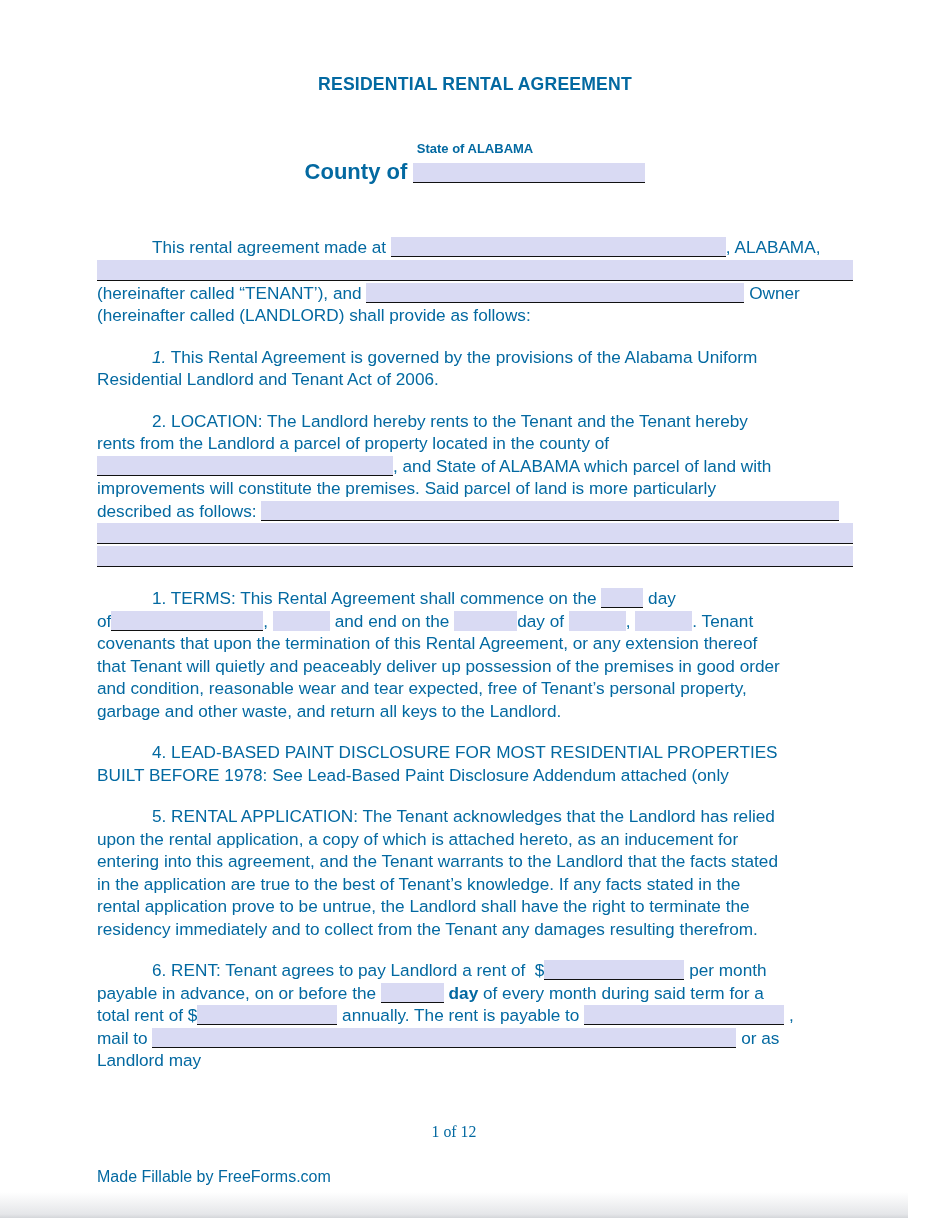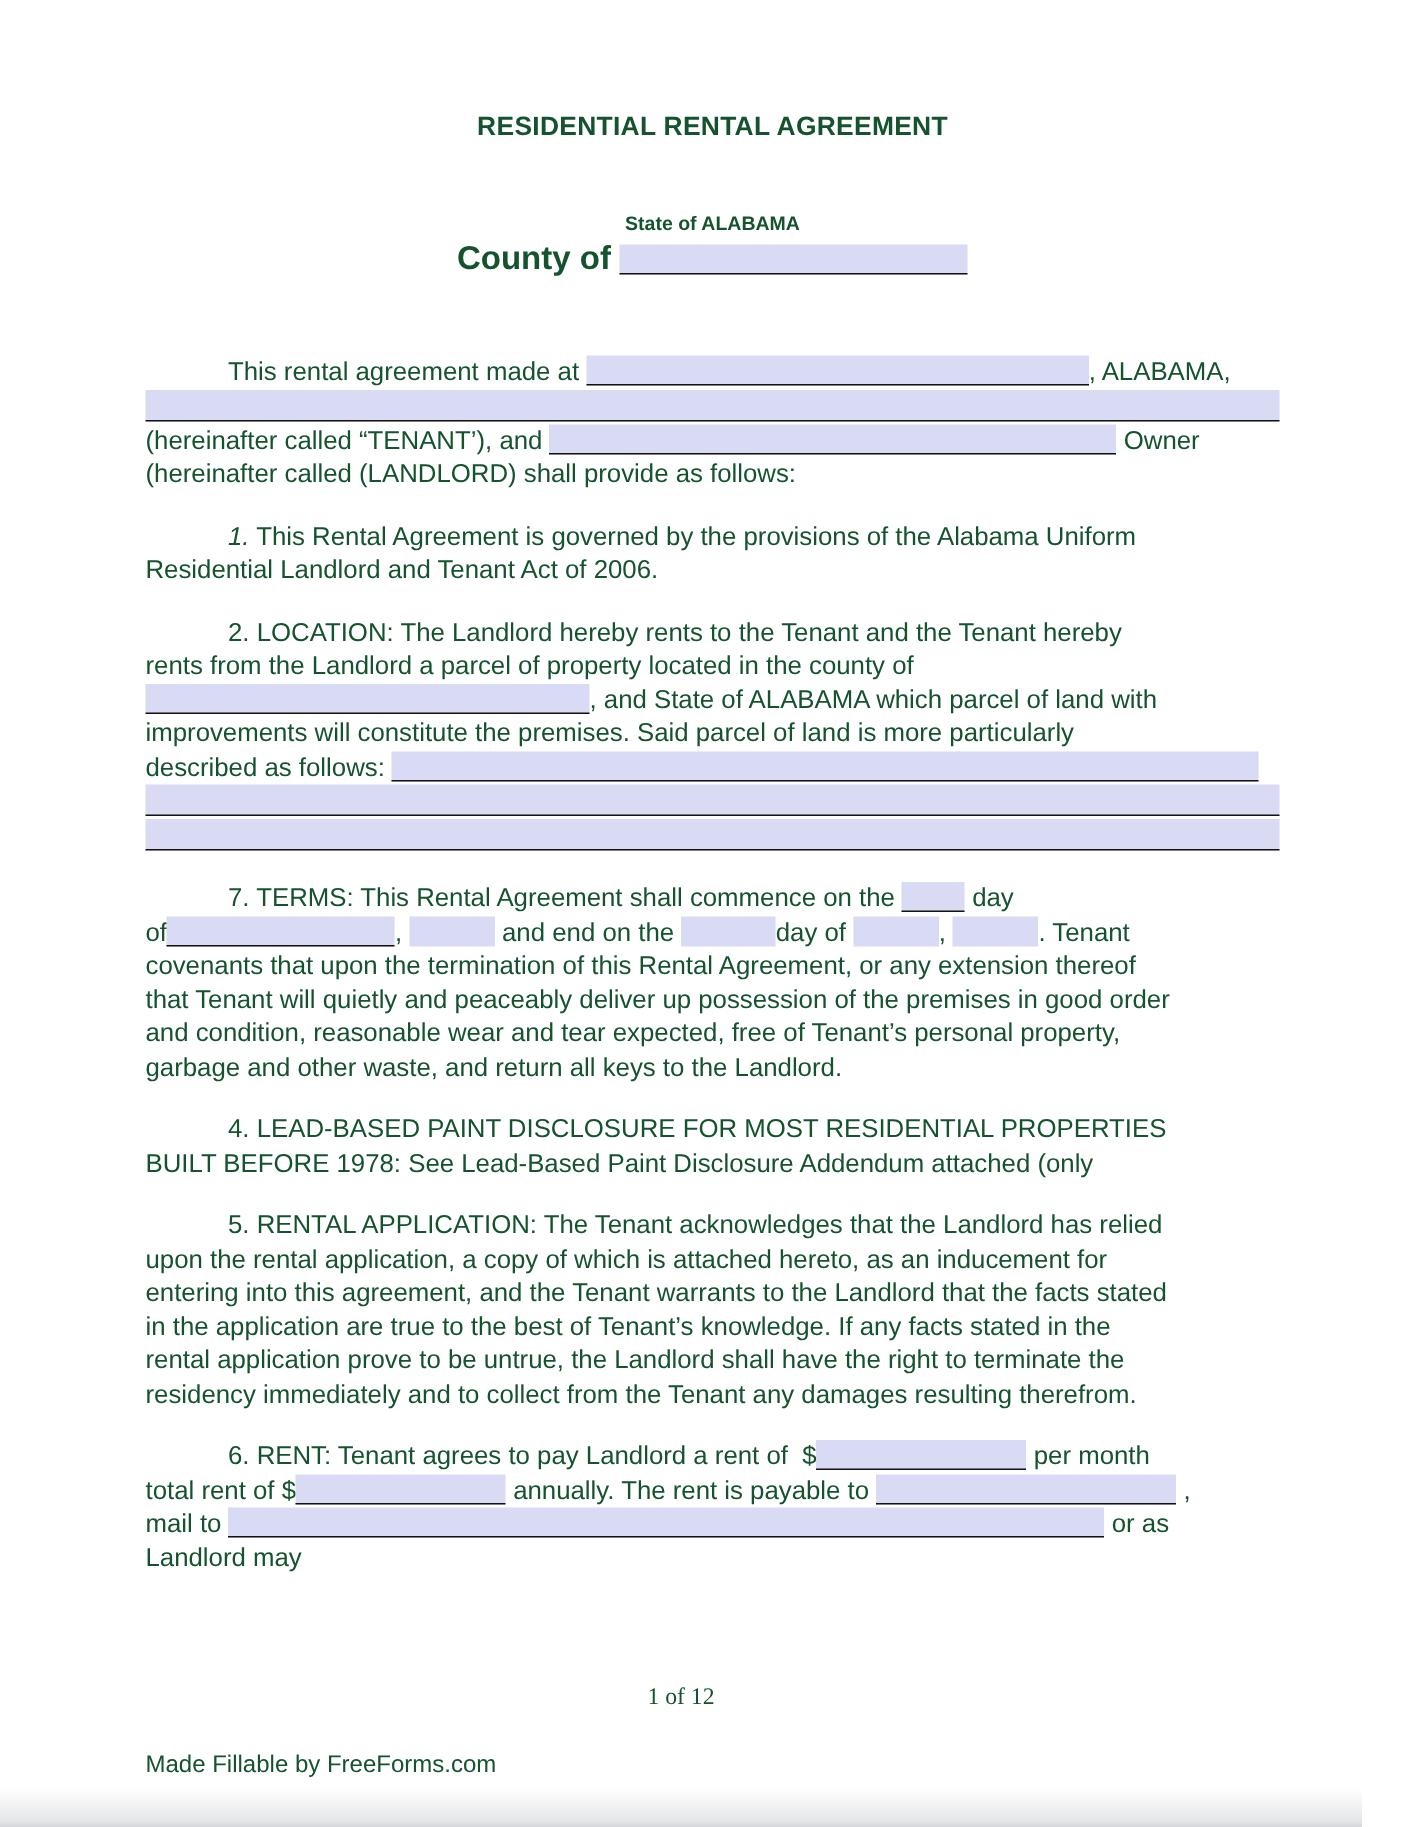--- a/index.html
+++ b/index.html
@@ -3,21 +3,21 @@
 <meta charset="utf-8">
 <style>
   html, body { margin: 0; padding: 0; background: #ffffff; }
   .page {
     position: relative;
     width: 908px;
     height: 1218px;
     background: #ffffff;
     overflow: hidden;
     font-family: "Liberation Sans", sans-serif;
-    color: #14532d;
+    color: #0369a1;
   }
   .content {
     position: absolute;
     left: 97px;
     top: 0;
     width: 756px;
   }
   .doc-title {
     margin-top: 73px;
     text-align: center;
@@ -115,41 +115,42 @@
           <div class="line"><span class="run">improvements will constitute the premises. Said parcel of land is more particularly</span></div>
           <div class="line"><span class="run">described as follows: </span><span class="field u" style="width: 578px;"></span></div>
           <div class="line field-line">
             <span class="field u full"></span>
           </div>
           <div class="line field-line">
             <span class="field u full"></span>
           </div>
         </div>
         <div class="para">
-          <div class="line"><span class="tab"></span><span class="run">7. TERMS: This Rental Agreement shall commence on the </span><span class="field u" style="width: 42px;"></span><span class="run"> day</span></div>
+          <div class="line"><span class="tab"></span><span class="run">1. TERMS: This Rental Agreement shall commence on the </span><span class="field u" style="width: 42px;"></span><span class="run"> day</span></div>
           <div class="line"><span class="run">of</span><span class="field u" style="width: 152px;"></span><span class="run">, </span><span class="field" style="width: 57px;"></span><span class="run"> and end on the </span><span class="field" style="width: 63px;"></span><span class="run">day of </span><span class="field" style="width: 57px;"></span><span class="run">, </span><span class="field" style="width: 57px;"></span><span class="run">. Tenant</span></div>
           <div class="line"><span class="run">covenants that upon the termination of this Rental Agreement, or any extension thereof</span></div>
           <div class="line"><span class="run">that Tenant will quietly and peaceably deliver up possession of the premises in good order</span></div>
           <div class="line"><span class="run">and condition, reasonable wear and tear expected, free of Tenant’s personal property,</span></div>
           <div class="line"><span class="run">garbage and other waste, and return all keys to the Landlord.</span></div>
         </div>
         <div class="para">
           <div class="line"><span class="tab"></span><span class="run">4. LEAD-BASED PAINT DISCLOSURE FOR MOST RESIDENTIAL PROPERTIES</span></div>
           <div class="line"><span class="run">BUILT BEFORE 1978: See Lead-Based Paint Disclosure Addendum attached (only</span></div>
         </div>
         <div class="para">
           <div class="line"><span class="tab"></span><span class="run">5. RENTAL APPLICATION: The Tenant acknowledges that the Landlord has relied</span></div>
           <div class="line"><span class="run">upon the rental application, a copy of which is attached hereto, as an inducement for</span></div>
           <div class="line"><span class="run">entering into this agreement, and the Tenant warrants to the Landlord that the facts stated</span></div>
           <div class="line"><span class="run">in the application are true to the best of Tenant’s knowledge. If any facts stated in the</span></div>
           <div class="line"><span class="run">rental application prove to be untrue, the Landlord shall have the right to terminate the</span></div>
           <div class="line"><span class="run">residency immediately and to collect from the Tenant any damages resulting therefrom.</span></div>
         </div>
         <div class="para">
           <div class="line"><span class="tab"></span><span class="run">6. RENT: Tenant agrees to pay Landlord a rent of  $</span><span class="field u" style="width: 140px;"></span><span class="run"> per month</span></div>
+          <div class="line"><span class="run">payable in advance, on or before the </span><span class="field u" style="width: 63px;"></span><span class="run"> </span><span class="run bold">day</span><span class="run"> of every month during said term for a</span></div>
           <div class="line"><span class="run">total rent of $</span><span class="field u" style="width: 140px;"></span><span class="run"> annually. The rent is payable to </span><span class="field u" style="width: 200px;"></span><span class="run"> ,</span></div>
           <div class="line"><span class="run">mail to </span><span class="field u" style="width: 584px;"></span><span class="run"> or as</span></div>
           <div class="line"><span class="run">Landlord may</span></div>
         </div>
       </div>
   </div>
   <div class="footer-page">1 of 12</div>
   <div class="credit">Made Fillable by FreeForms.com</div>
   <div class="bottom-shade"></div>
 </div>

